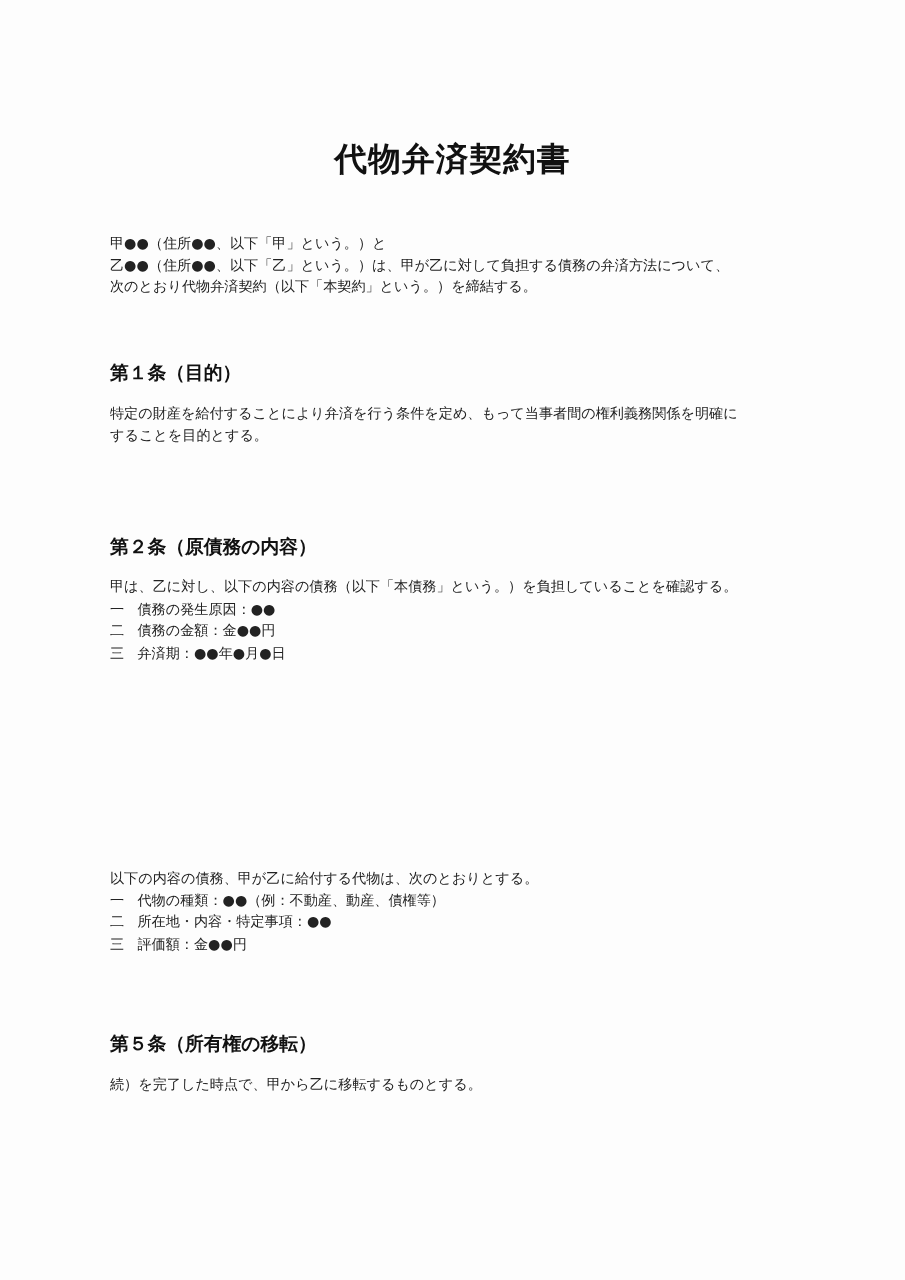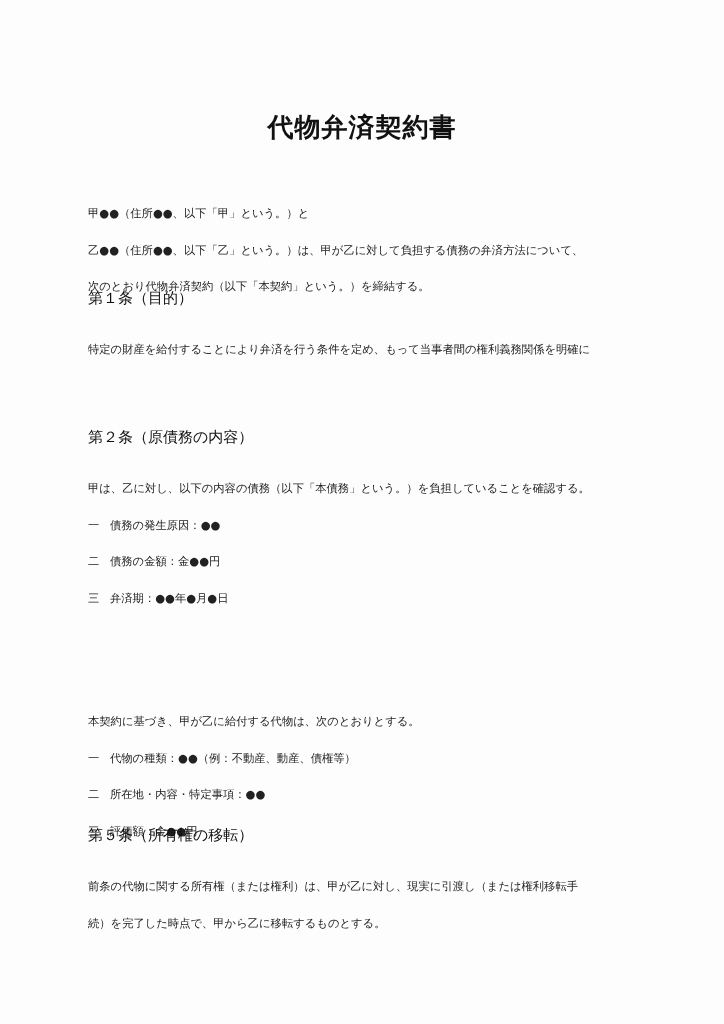--- a/index.html
+++ b/index.html
@@ -8,42 +8,43 @@
     font-family: "DejaVu Sans", "Liberation Sans", sans-serif;
     color: #1a1a1a;
   }
   .page { position: absolute; left: 0; top: 0; width: 724px; height: 1024px; background: #fdfdfd; }
   .title {
     position: absolute; left: 0; width: 724px; top: 110px;
     text-align: center; font-size: 26px; font-weight: bold; letter-spacing: 1px;
     color: #111;
   }
   .block { position: absolute; left: 88px; width: 560px; }
-  .line { font-size: 11.3px; line-height: 17.5px; white-space: nowrap; color: #222; margin-top: 19px; }
-  .heading { font-size: 15px; font-weight: normal; line-height: 20px; color: #111; white-space: nowrap; }
+  .line { font-size: 11.3px; line-height: 17.5px; white-space: nowrap; color: #222; }
+  .heading { font-size: 15px; font-weight: bold; line-height: 20px; color: #111; white-space: nowrap; }
   .item { display: flex; }
   .item .num { width: 22px; }
 </style>
 </head>
 <body>
 
 <div class="page">
 
   <div class="title">代物弁済契約書</div>
 
   <div class="block" style="top:186px;">
     <div class="line">甲●●（住所●●、以下「甲」という。）と</div>
     <div class="line">乙●●（住所●●、以下「乙」という。）は、甲が乙に対して負担する債務の弁済方法について、</div>
     <div class="line">次のとおり代物弁済契約（以下「本契約」という。）を締結する。</div>
   </div>
 
   <div class="block" style="top:288px;">
     <div class="heading">第１条（目的）</div>
     <div style="height:14px"></div>
     <div class="line">特定の財産を給付することにより弁済を行う条件を定め、もって当事者間の権利義務関係を明確に</div>
+    <div class="line">することを目的とする。</div>
   </div>
 
   <div class="block" style="top:427px;">
     <div class="heading">第２条（原債務の内容）</div>
     <div style="height:14px"></div>
     <div class="line">甲は、乙に対し、以下の内容の債務（以下「本債務」という。）を負担していることを確認する。</div>
     <div class="line item">
       <span class="num">一</span>
       <span>債務の発生原因：●●</span>
     </div>
@@ -53,35 +54,34 @@
     </div>
     <div class="line item">
       <span class="num">三</span>
       <span>弁済期：●●年●月●日</span>
     </div>
   </div>
 
 
   <div class="block" style="top:680px;">
     <div style="height:14px"></div>
-    <div class="line">本契約に基づき、甲が乙に給付する代物は、次のとおりとする。</div>
+    <div class="line">以下の内容の債務、甲が乙に給付する代物は、次のとおりとする。</div>
     <div class="line item">
       <span class="num">一</span>
       <span>代物の種類：●●（例：不動産、動産、債権等）</span>
     </div>
     <div class="line item">
       <span class="num">二</span>
       <span>所在地・内容・特定事項：●●</span>
     </div>
     <div class="line item">
       <span class="num">三</span>
       <span>評価額：金●●円</span>
     </div>
   </div>
 
   <div class="block" style="top:825px;">
     <div class="heading">第５条（所有権の移転）</div>
     <div style="height:14px"></div>
-    <div class="line">前条の代物に関する所有権（または権利）は、甲が乙に対し、現実に引渡し（または権利移転手</div>
     <div class="line">続）を完了した時点で、甲から乙に移転するものとする。</div>
   </div>
 
 </div>
 
 </body></html>

